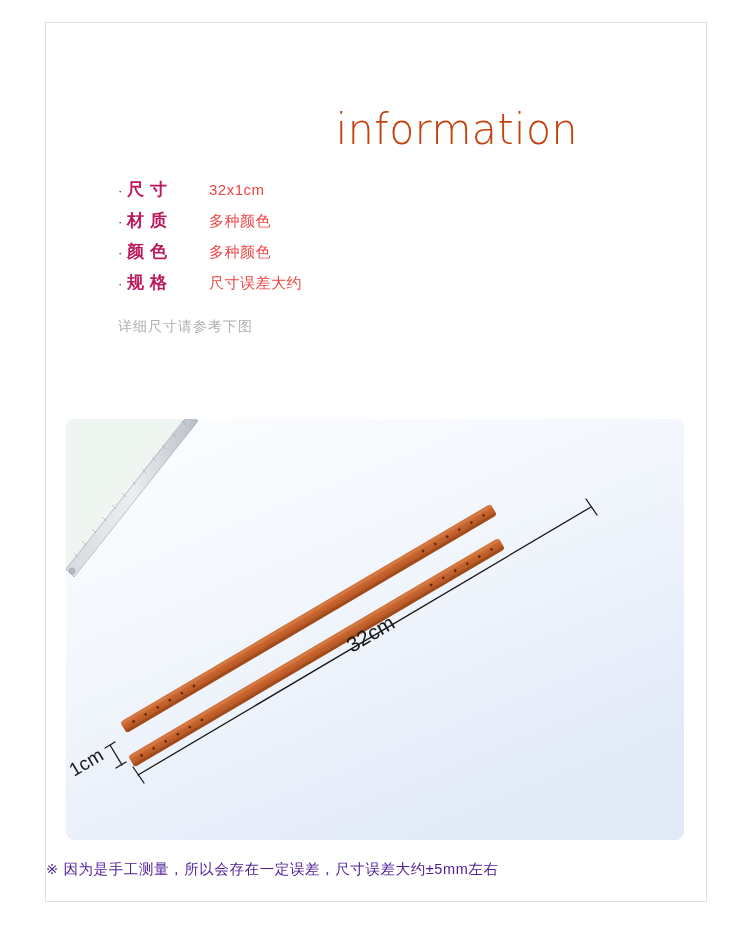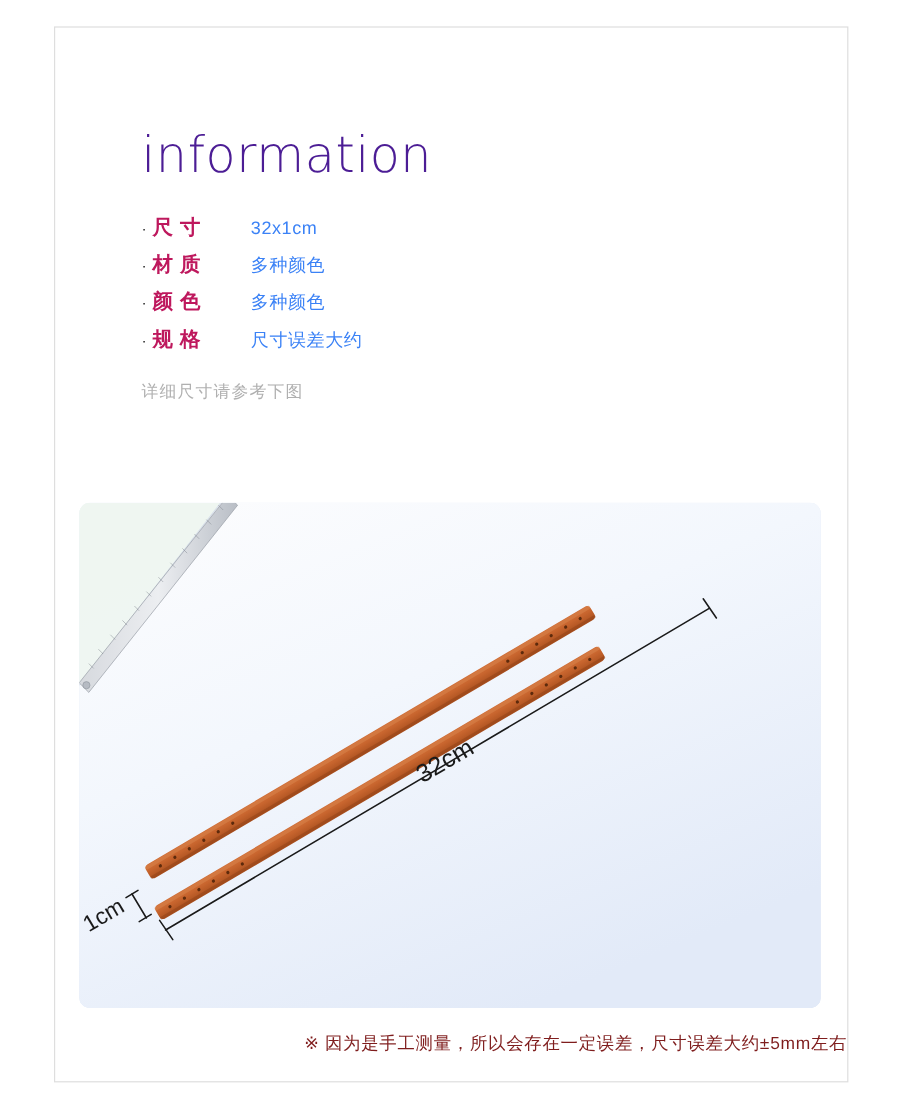--- a/index.html
+++ b/index.html
@@ -32,25 +32,26 @@
     position: absolute;
     left: 118px;
     top: 82px;
     width: 460px;
   }
   .heading-en {
     font-family: "DejaVu Sans", "Liberation Sans", sans-serif;
     font-size: 41px;
     font-weight: 300;
     letter-spacing: 0.5px;
-    color: #4c1d95;
+    color: #c2410c;
     line-height: 1.0;
     white-space: nowrap;
     transform: scaleY(1.02);
     transform-origin: left top;
+    text-align: right;
   }
 
   .spec-list {
     margin: 20px 0 0 0;
     padding: 0;
     list-style: none;
   }
   .spec-row {
     display: flex;
     align-items: baseline;
@@ -66,21 +67,21 @@
   .spec-label {
     width: 82px;
     flex: 0 0 auto;
     font-size: 17px;
     font-weight: bold;
     color: #be185d;
     letter-spacing: 6px;
   }
   .spec-value {
     font-size: 15px;
-    color: #3b82f6;
+    color: #ef4444;
     letter-spacing: 0.5px;
   }
 
   
   .size-section {
     position: absolute;
     left: 118px;
     top: 312px;
     width: 460px;
   }
@@ -107,23 +108,23 @@
     width: 100%;
     height: 100%;
   }
 
   
   .note {
     position: absolute;
     left: 46px;
     top: 860px;
     width: 660px;
-    text-align: right;
+    text-align: left;
     font-size: 14.5px;
-    color: #7f1d1d;
+    color: #4c1d95;
     letter-spacing: 0.6px;
     white-space: nowrap;
   }
 </style>
 </head>
 <body>
 
 <div class="page-frame"></div>
 
 <section class="info-section">

